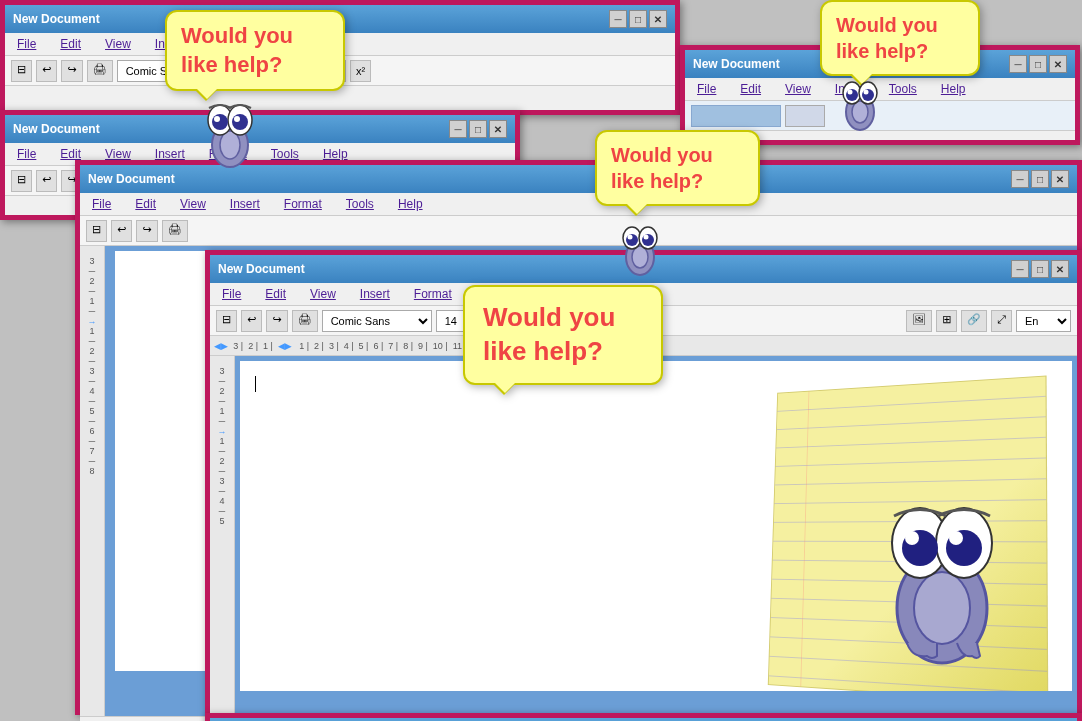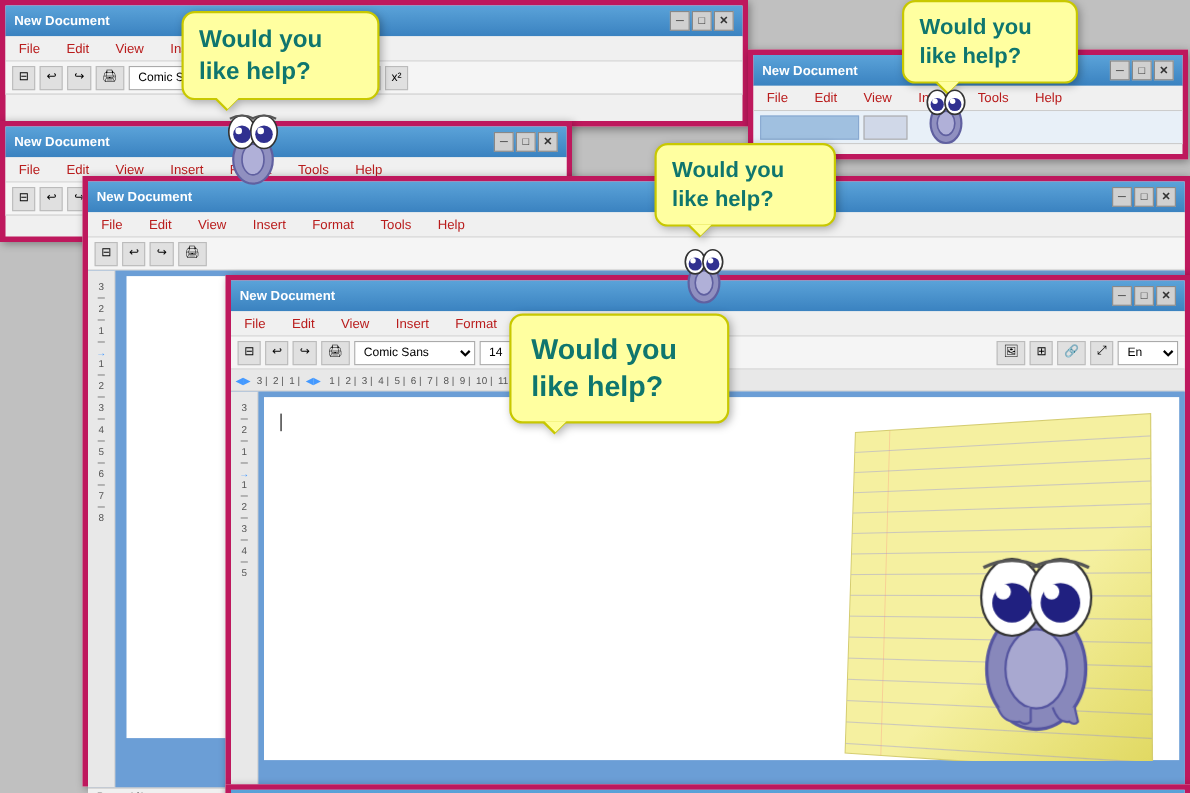--- a/index.html
+++ b/index.html
@@ -56,21 +56,22 @@
       display: flex;
       padding: 2px 4px;
       gap: 8px;
       border-bottom: 1px solid #ccc;
     }
 
     .menu-item {
       padding: 2px 8px;
       cursor: pointer;
       font-size: 12px;
-      color: #b91c1c;
+      color: #4c1d95;
+      text-decoration: underline;
     }
 
     .toolbar {
       background: #f5f5f5;
       display: flex;
       align-items: center;
       padding: 3px 6px;
       gap: 4px;
       border-bottom: 1px solid #ccc;
       height: 30px;
@@ -134,21 +135,21 @@
 
     
     .speech-bubble {
       position: absolute;
       background: #ffffa0;
       border: 2px solid #c8c800;
       border-radius: 12px;
       padding: 10px 14px;
       font-size: 20px;
       font-weight: bold;
-      color: #0f766e;
+      color: #ef4444;
       line-height: 1.3;
       filter: drop-shadow(2px 2px 4px rgba(0,0,0,0.3));
     }
 
     .speech-bubble::after {
       content: '';
       position: absolute;
       bottom: -20px;
       left: 30px;
       border: 10px solid transparent;

